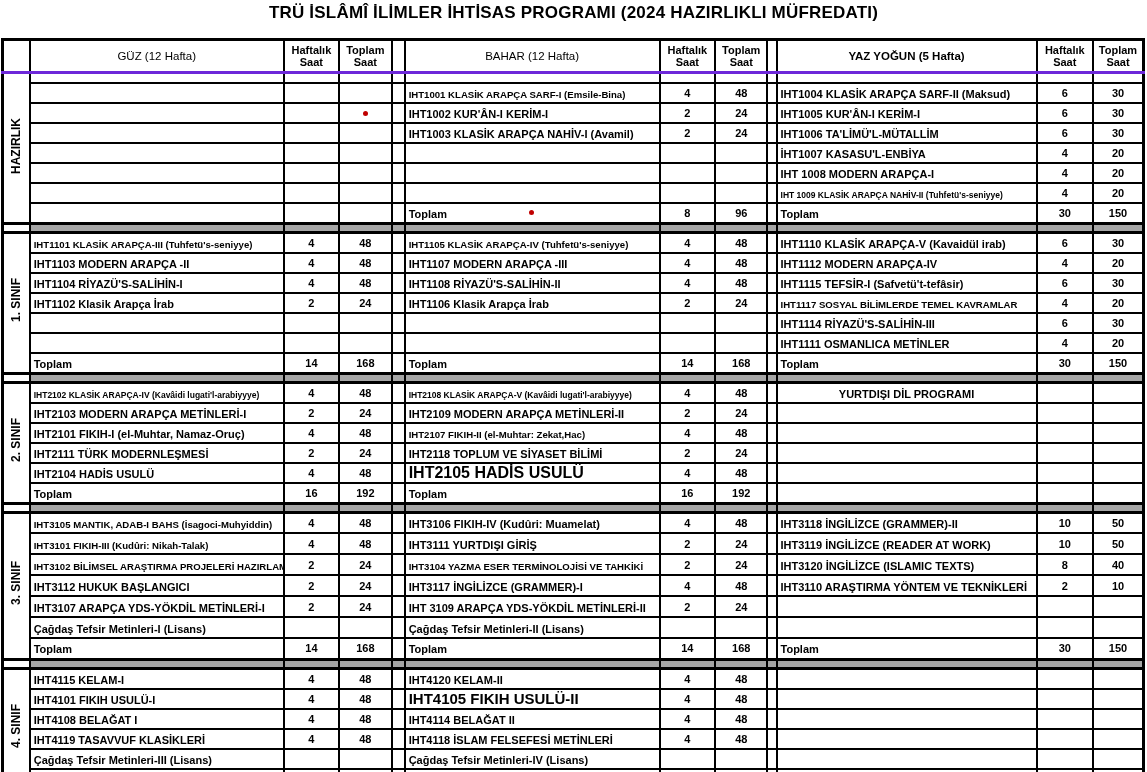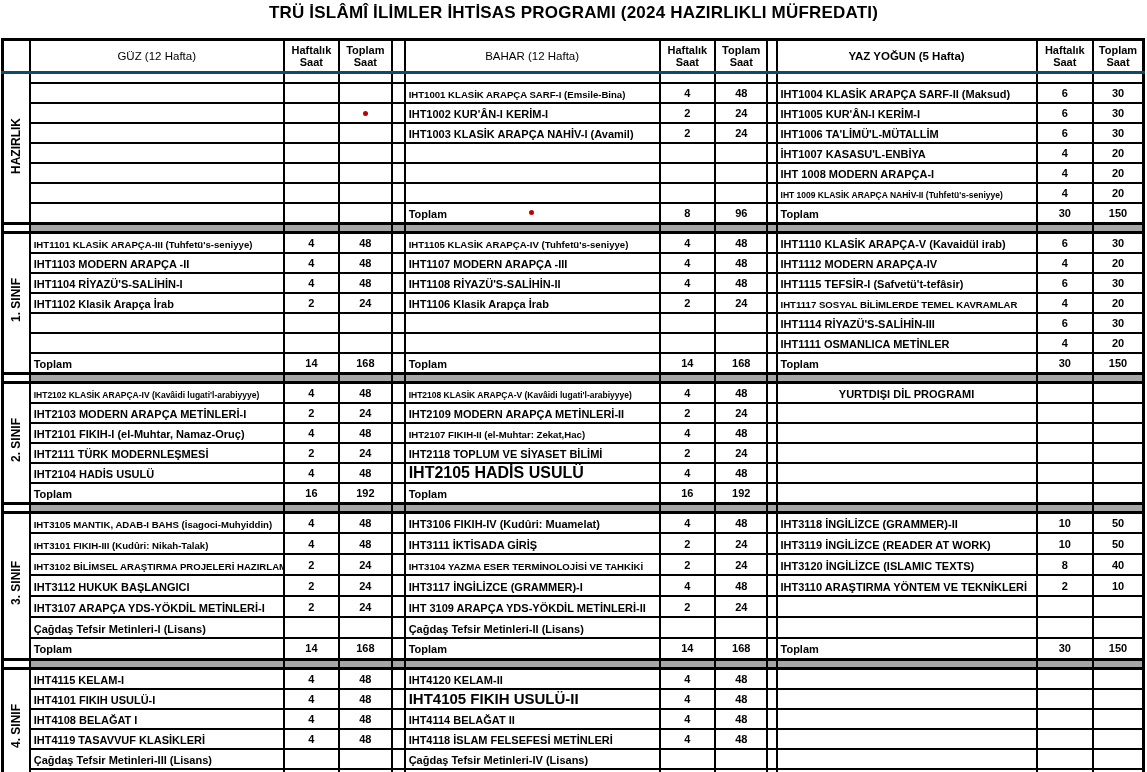--- a/index.html
+++ b/index.html
@@ -1,20 +1,20 @@
 <!DOCTYPE html>
 <html><head>
 <meta charset="utf-8">
 <style>
   html,body{margin:0;padding:0;background:#fff;color:#000;font-family:"Liberation Sans",sans-serif;}
   .page{width:1147px;height:772px;overflow:hidden;background:#fff;}
   .title{height:38px;line-height:26px;text-align:center;font-weight:bold;font-size:17px;letter-spacing:.2px;}
   table.curr{border-collapse:collapse;table-layout:fixed;width:1144px;margin-left:1px;border:3px solid #000;}
   td,th{border:2px solid #000;padding:0;margin:0;vertical-align:middle;overflow:hidden;box-sizing:border-box;}
-  thead th{font-size:11px;line-height:1.12;height:33px;border-bottom:3px solid #0c4a6e;background:#fff;}
+  thead th{font-size:11px;line-height:1.12;height:33px;border-bottom:3px solid #6d28d9;background:#fff;}
   th.group{font-weight:normal;font-size:11.5px;}
   th.group.b{font-weight:bold;}
   th.hours{font-weight:bold;}
   td.lab{background:#fff;text-align:center;}
   .vtext{display:inline-block;writing-mode:vertical-rl;transform:rotate(180deg);font-weight:bold;font-size:12px;line-height:1;}
   td.name{text-align:left;padding:0 3px;font-weight:bold;white-space:nowrap;position:relative;}
   td.name.ctr{text-align:center;}
   td.num{text-align:center;font-weight:bold;font-size:11px;}
   td.gap{background:#fff;}
   tr.s0 td{height:19px;}
@@ -394,21 +394,21 @@
           <td class="gap"></td>
           <td class="name"><span style="font-size: 11px;">IHT3118 İNGİLİZCE (GRAMMER)-II</span></td>
           <td class="num">10</td>
           <td class="num">50</td>
         </tr>
         <tr class="s3">
           <td class="name"><span style="font-size: 9.6px;">IHT3101 FIKIH-III  (Kudûri: Nikah-Talak)</span></td>
           <td class="num">4</td>
           <td class="num">48</td>
           <td class="gap"></td>
-          <td class="name"><span style="font-size: 11px;">IHT3111 İKTİSADA GİRİŞ</span></td>
+          <td class="name"><span style="font-size: 11px;">IHT3111 YURTDIŞI GİRİŞ</span></td>
           <td class="num">2</td>
           <td class="num">24</td>
           <td class="gap"></td>
           <td class="name"><span style="font-size: 11px;">IHT3119 İNGİLİZCE (READER AT WORK)</span></td>
           <td class="num">10</td>
           <td class="num">50</td>
         </tr>
         <tr class="s3">
           <td class="name"><span style="font-size: 9.6px;">IHT3102 BİLİMSEL ARAŞTIRMA PROJELERİ HAZIRLAMA</span></td>
           <td class="num">2</td>

